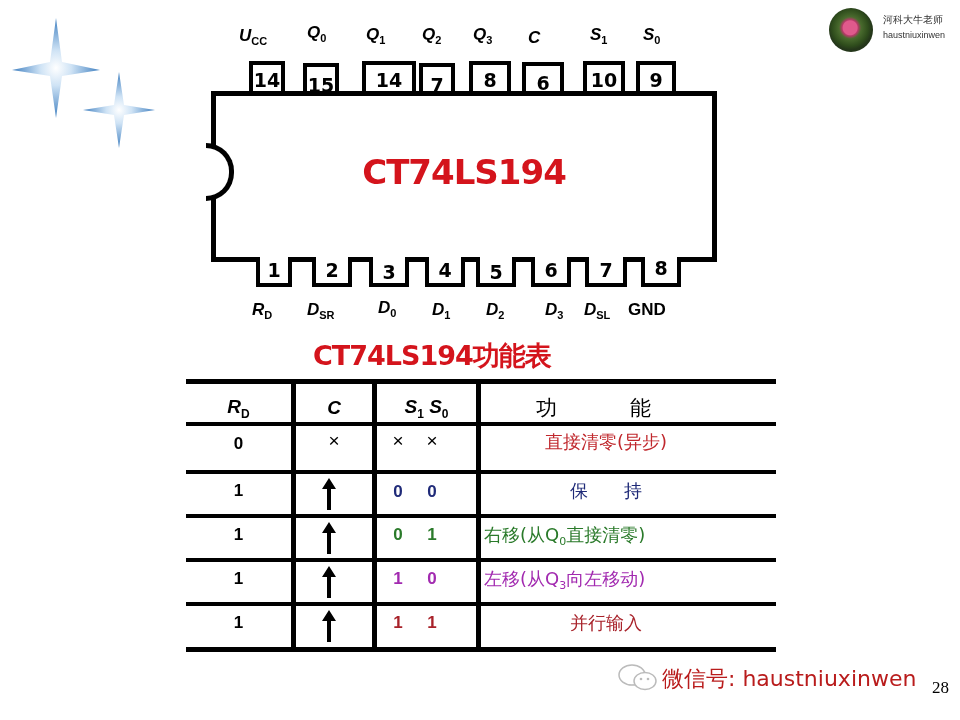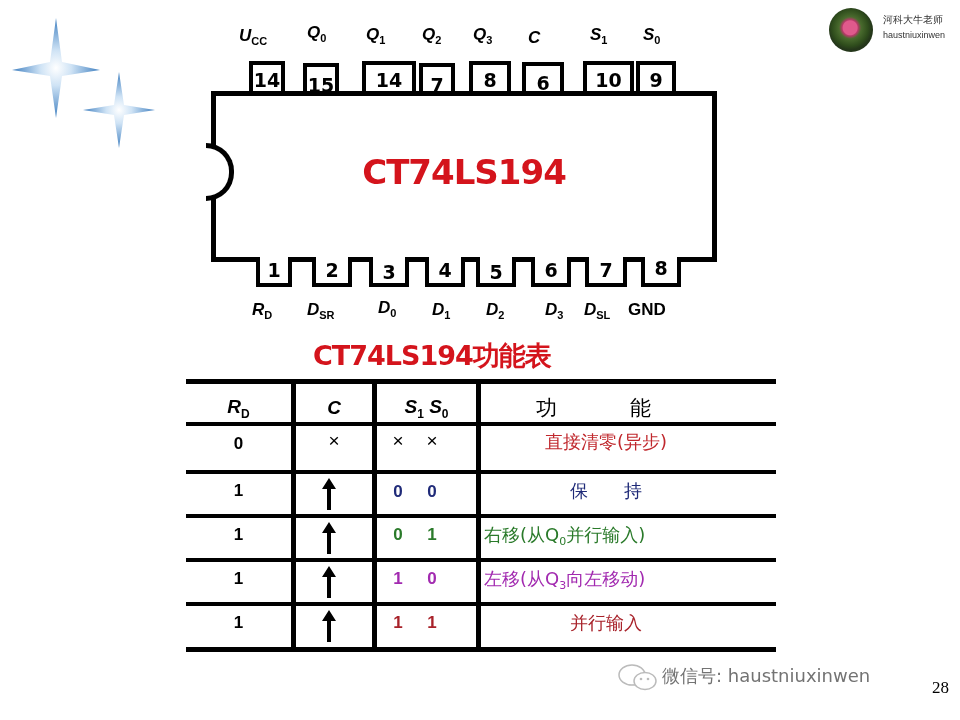--- a/index.html
+++ b/index.html
@@ -35,21 +35,21 @@
   .hline { position:absolute; left:186px; width:590px; background:#000; }
   .vline { position:absolute; width:5px; background:#000; top:380px; height:272px; }
   .cell { position:absolute; text-align:center; font-size:17px; }
   .hdr { font-weight:bold; font-style:italic; font-size:19px; }
   .hdr sub { font-size:12px; font-style:normal; vertical-align:-5px; }
   .num { font-weight:bold; font-size:17px; }
   .fn { font-family:"DejaVu Sans", sans-serif; font-size:18px; }
   .fn sub { font-size:11px; vertical-align:-4px; }
   .arrow { position:absolute; width:14px; height:32px; }
 
-  .footer { position:absolute; left:617px; top:664px; color:#737373; font-size:18px; font-family:"DejaVu Sans", sans-serif; }
+  .footer { position:absolute; left:617px; top:664px; color:#b91c1c; font-size:22px; font-family:"DejaVu Sans", sans-serif; }
   .pagenum { position:absolute; left:932px; top:678px; font-family:"Liberation Serif", serif; font-size:17px; color:#000; }
 </style>
 </head>
 <body>
 
 <svg class="star" style="left:12px;top:18px" width="88" height="100" viewBox="0 0 88 100">
   <defs>
     <radialGradient id="sg" cx="50%" cy="50%" r="50%">
       <stop offset="0" stop-color="#ffffff"></stop>
       <stop offset="0.35" stop-color="#cfe3f5"></stop>
@@ -74,21 +74,21 @@
 <div class="pinlabel" style="left:528px;top:28px"><span>C</span><sub></sub></div>
 <div class="pinlabel" style="left:590px;top:25px"><span>S</span><sub>1</sub></div>
 <div class="pinlabel" style="left:643px;top:25px"><span>S</span><sub>0</sub></div>
 
 <div class="pin top" style="left:249px">14</div>
 <div class="pin top" style="left:303px;top:63px;line-height:36px">15</div>
 <div class="pin top" style="left:362px;width:54px">14</div>
 <div class="pin top" style="left:419px;top:63px;line-height:36px">7</div>
 <div class="pin top" style="left:469px;width:42px">8</div>
 <div class="pin top" style="left:522px;top:62px;line-height:34px;width:42px">6</div>
-<div class="pin top" style="left:583px;width:51px">10</div>
+<div class="pin top" style="left:583px;width:42px">10</div>
 <div class="pin top" style="left:636px;width:40px">9</div>
 
 <div class="chip-body"></div>
 <div class="chip-notch"></div>
 <div class="chip-title">CT74LS194</div>
 
 <div class="pin bottom" style="left:256px">1</div>
 <div class="pin bottom" style="left:312px;width:40px">2</div>
 <div class="pin bottom" style="left:369px;width:40px;line-height:30px">3</div>
 <div class="pin bottom" style="left:425px;width:40px">4</div>
@@ -138,21 +138,21 @@
 <div class="cell num" style="left:390px;width:16px;top:482px;color:#1f2a78">0</div>
 <div class="cell num" style="left:424px;width:16px;top:482px;color:#1f2a78">0</div>
 <div class="cell fn" style="left:481px;width:250px;top:479px;color:#1f2a78">保　　持</div>
 
 <div class="cell num" style="left:186px;width:105px;top:525px">1</div>
 <svg class="arrow" style="left:322px;top:522px" viewBox="0 0 14 32">
     <path d="M7 0 L14 11 L9 11 L9 32 L5 32 L5 11 L0 11 Z" fill="#000"></path>
   </svg>
 <div class="cell num" style="left:390px;width:16px;top:525px;color:#2a7a2a">0</div>
 <div class="cell num" style="left:424px;width:16px;top:525px;color:#2a7a2a">1</div>
-<div class="cell fn" style="left:484px;top:523px;text-align:left;color:#2a7a2a;white-space:nowrap"><span>右移(从Q</span><sub>0</sub><span>并行输入)</span></div>
+<div class="cell fn" style="left:484px;top:523px;text-align:left;color:#2a7a2a;white-space:nowrap"><span>右移(从Q</span><sub>0</sub><span>直接清零)</span></div>
 
 <div class="cell num" style="left:186px;width:105px;top:569px">1</div>
 <svg class="arrow" style="left:322px;top:566px" viewBox="0 0 14 32">
     <path d="M7 0 L14 11 L9 11 L9 32 L5 32 L5 11 L0 11 Z" fill="#000"></path>
   </svg>
 <div class="cell num" style="left:390px;width:16px;top:569px;color:#a22ab0">1</div>
 <div class="cell num" style="left:424px;width:16px;top:569px;color:#a22ab0">0</div>
 <div class="cell fn" style="left:484px;top:567px;text-align:center;color:#a22ab0;white-space:nowrap"><span>左移(从Q</span><sub>3</sub><span>向左移动)</span></div>
 
 <div class="cell num" style="left:186px;width:105px;top:613px">1</div>

